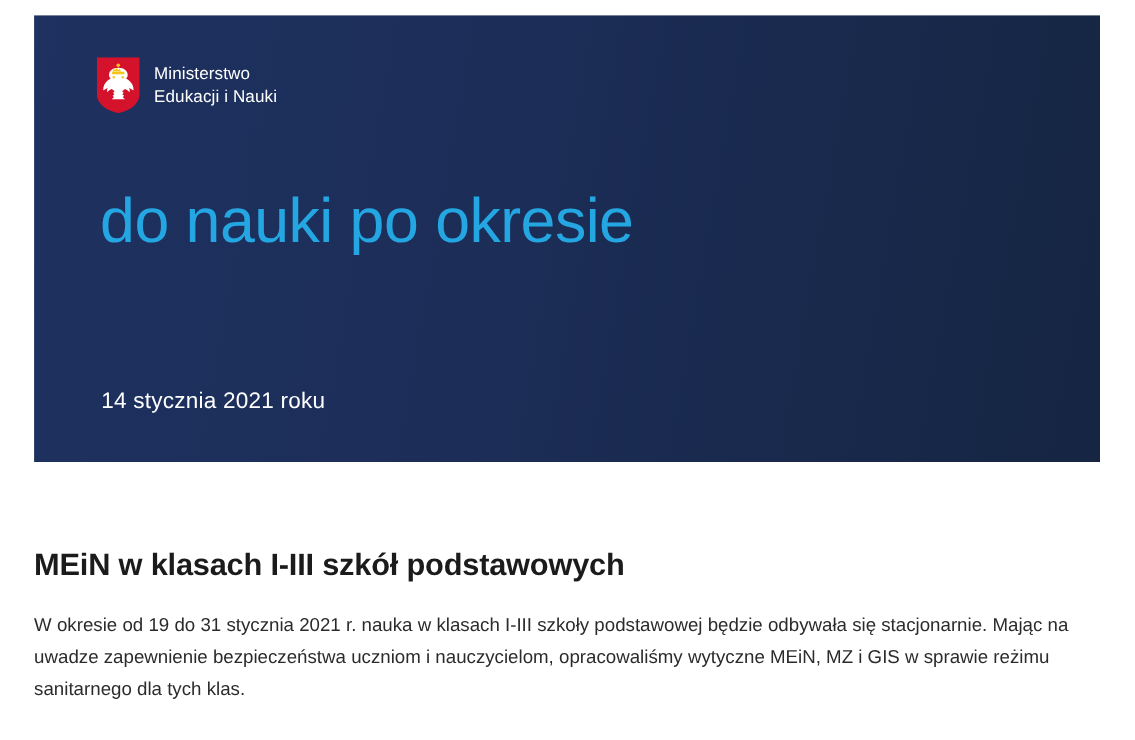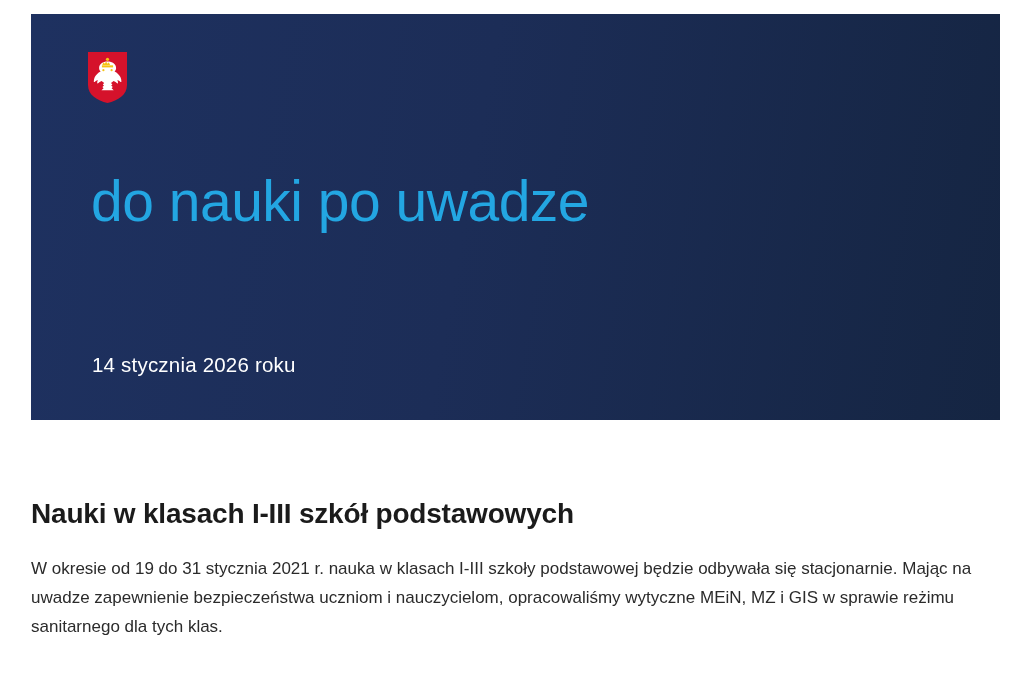--- a/index.html
+++ b/index.html
@@ -136,27 +136,31 @@
         <g fill="#f5c416">
           <path d="M13.9 13.3 h11.2 v2.1 h-11.2 z"></path>
           <path d="M14.2 12.9 l1.3-2.6 1.3 1.5 1.3-2.4 1.4 2.4 1.3-1.5 1.3 2.6 z"></path>
           <circle cx="19.5" cy="7.3" r="1.6"></circle>
         </g>
         <g fill="#f5c416">
           <circle cx="15.4" cy="18.2" r="1.1"></circle>
           <circle cx="23.6" cy="18.2" r="1.1"></circle>
         </g>
       </svg>
+      <div class="logo-text">
+        <span>Ministerstwo</span>
+        <span>Edukacji i Nauki</span>
+      </div>
     </div>
 
     <div class="headline">
-      <span class="headline-line2">do nauki po uwadze</span>
+      <span class="headline-line2">do nauki po okresie</span>
     </div>
 
-    <div class="banner-date">14 stycznia 2026 roku</div>
+    <div class="banner-date">14 stycznia 2021 roku</div>
   </div>
 
   <div class="article">
-    <h1 class="article-heading">Nauki w klasach I-III szkół podstawowych</h1>
+    <h1 class="article-heading">MEiN w klasach I-III szkół podstawowych</h1>
     <p class="article-body">W okresie od 19 do 31 stycznia 2021 r. nauka w klasach I-III szkoły podstawowej będzie odbywała się stacjonarnie. Mając na uwadze zapewnienie bezpieczeństwa uczniom i nauczycielom, opracowaliśmy wytyczne MEiN, MZ i GIS w sprawie reżimu sanitarnego dla tych klas.</p>
   </div>
 
 </div>
 
 </body></html>

